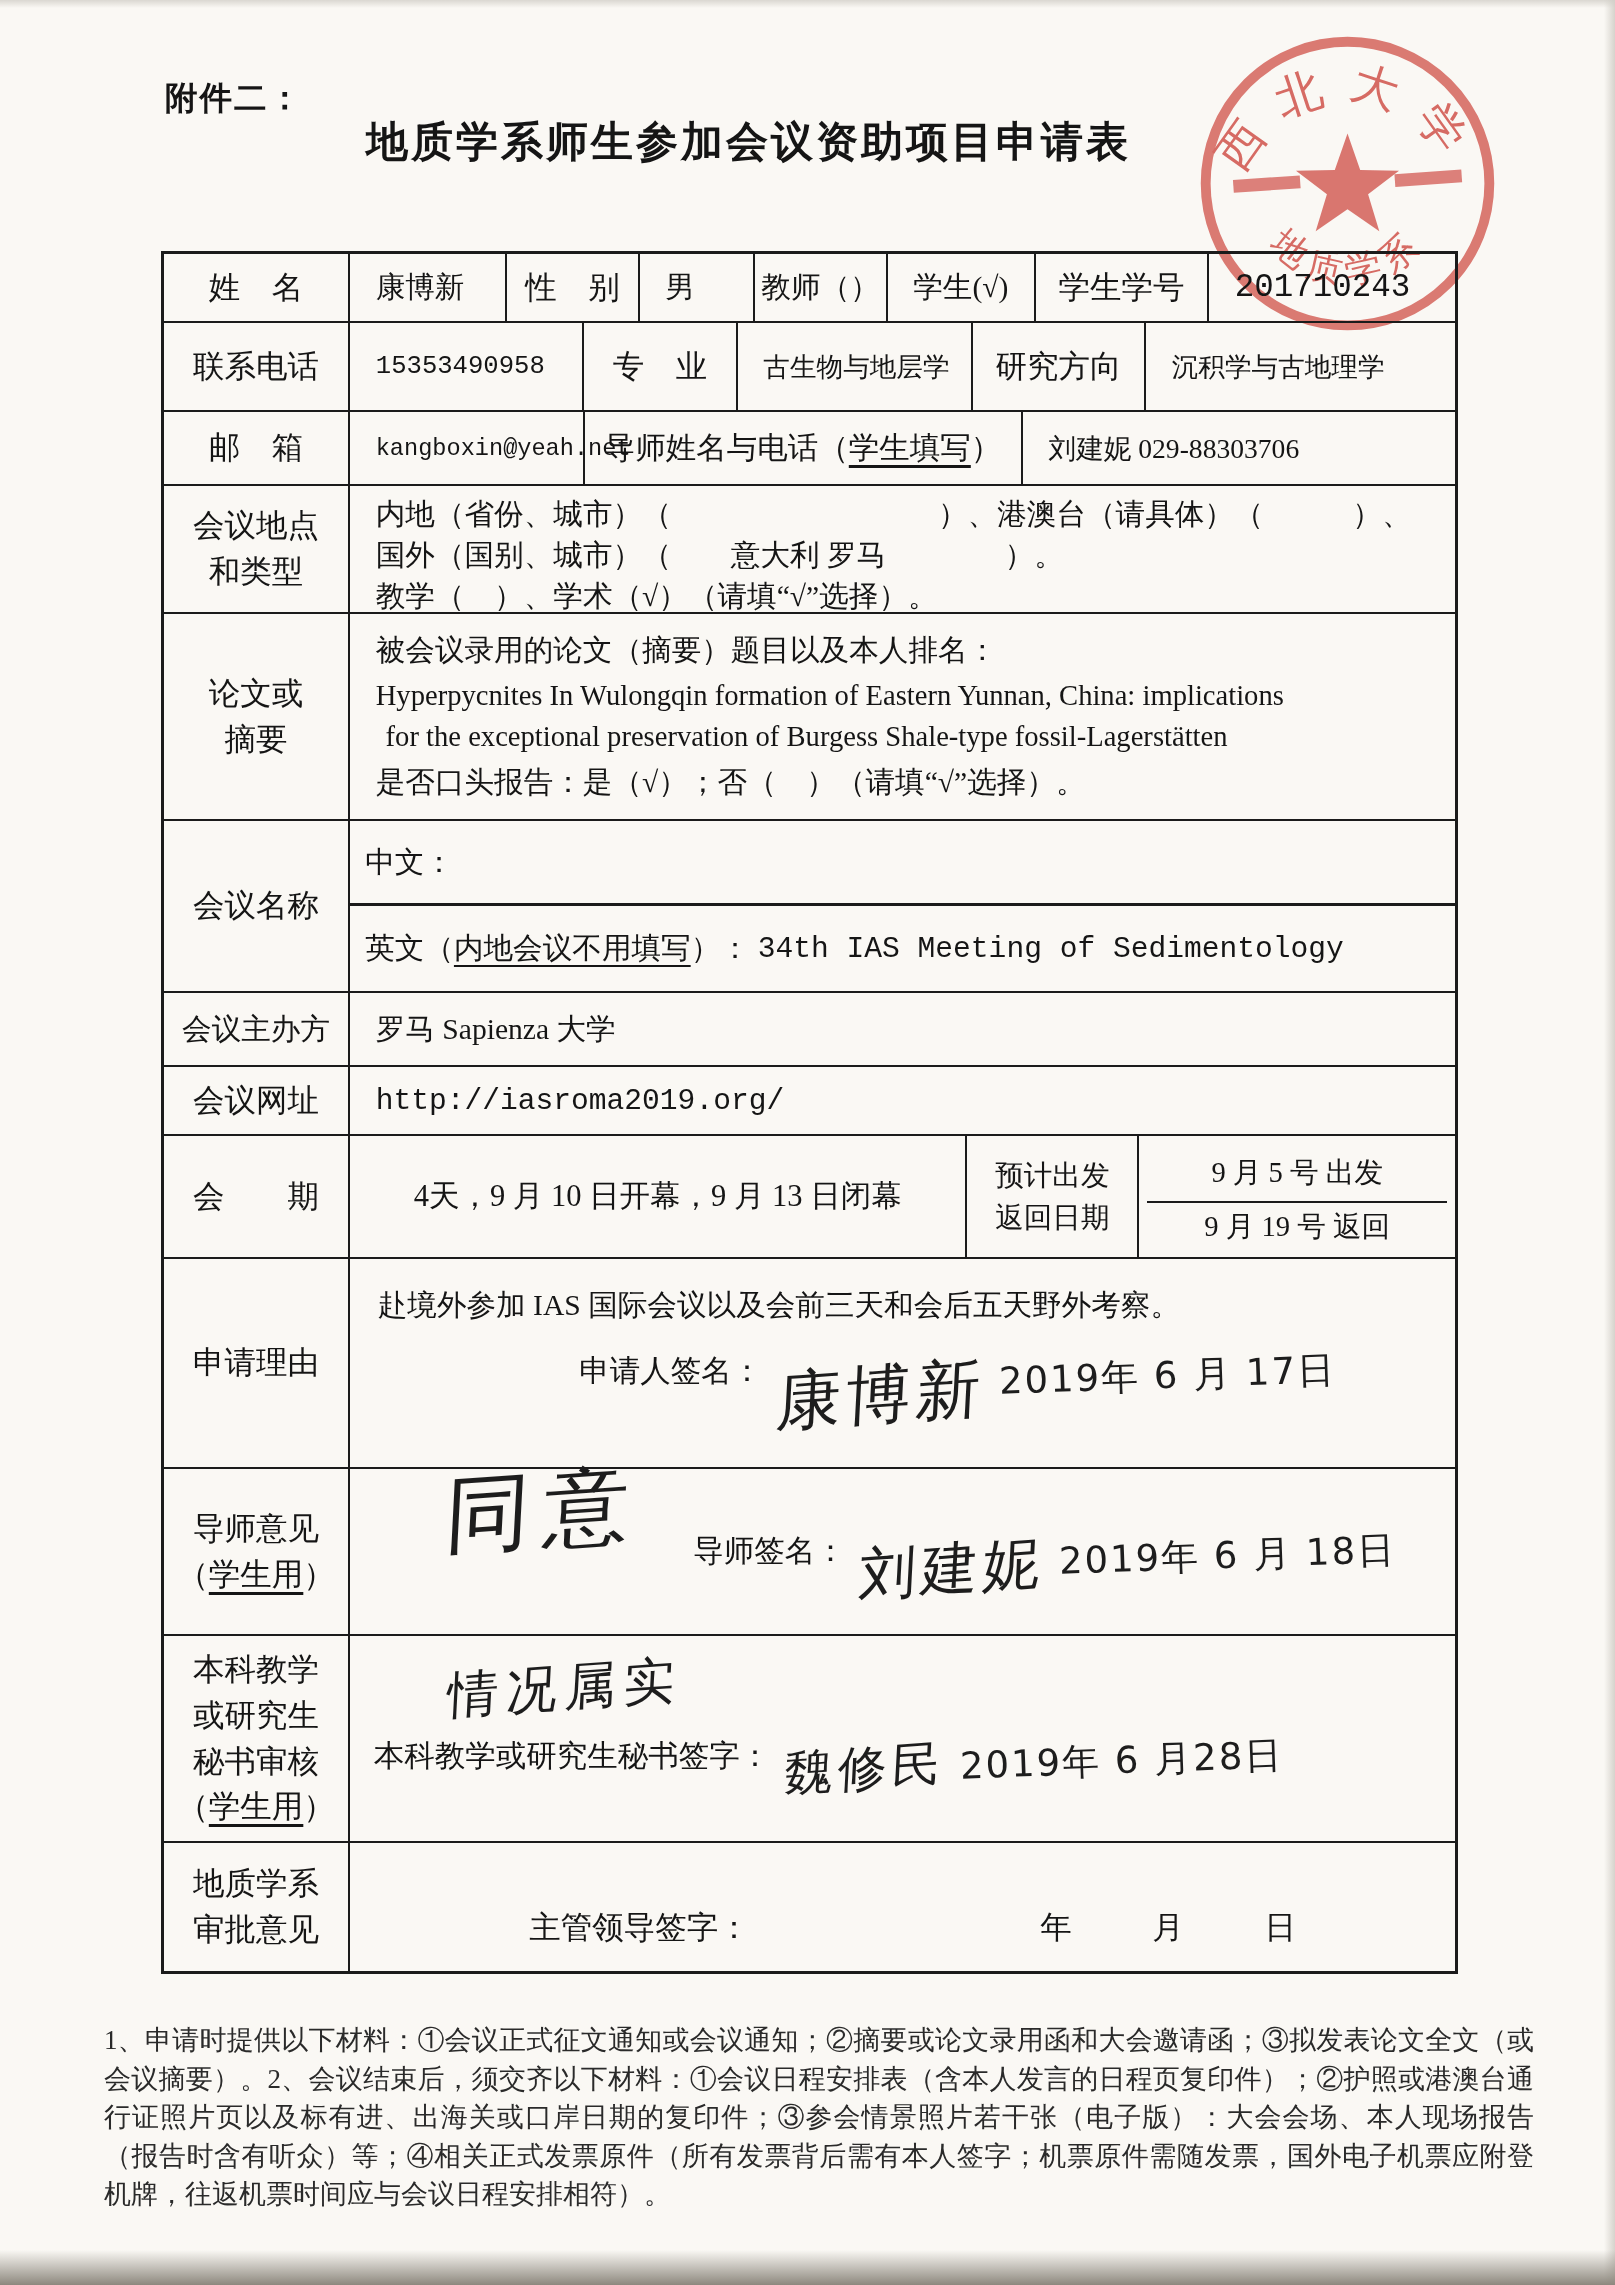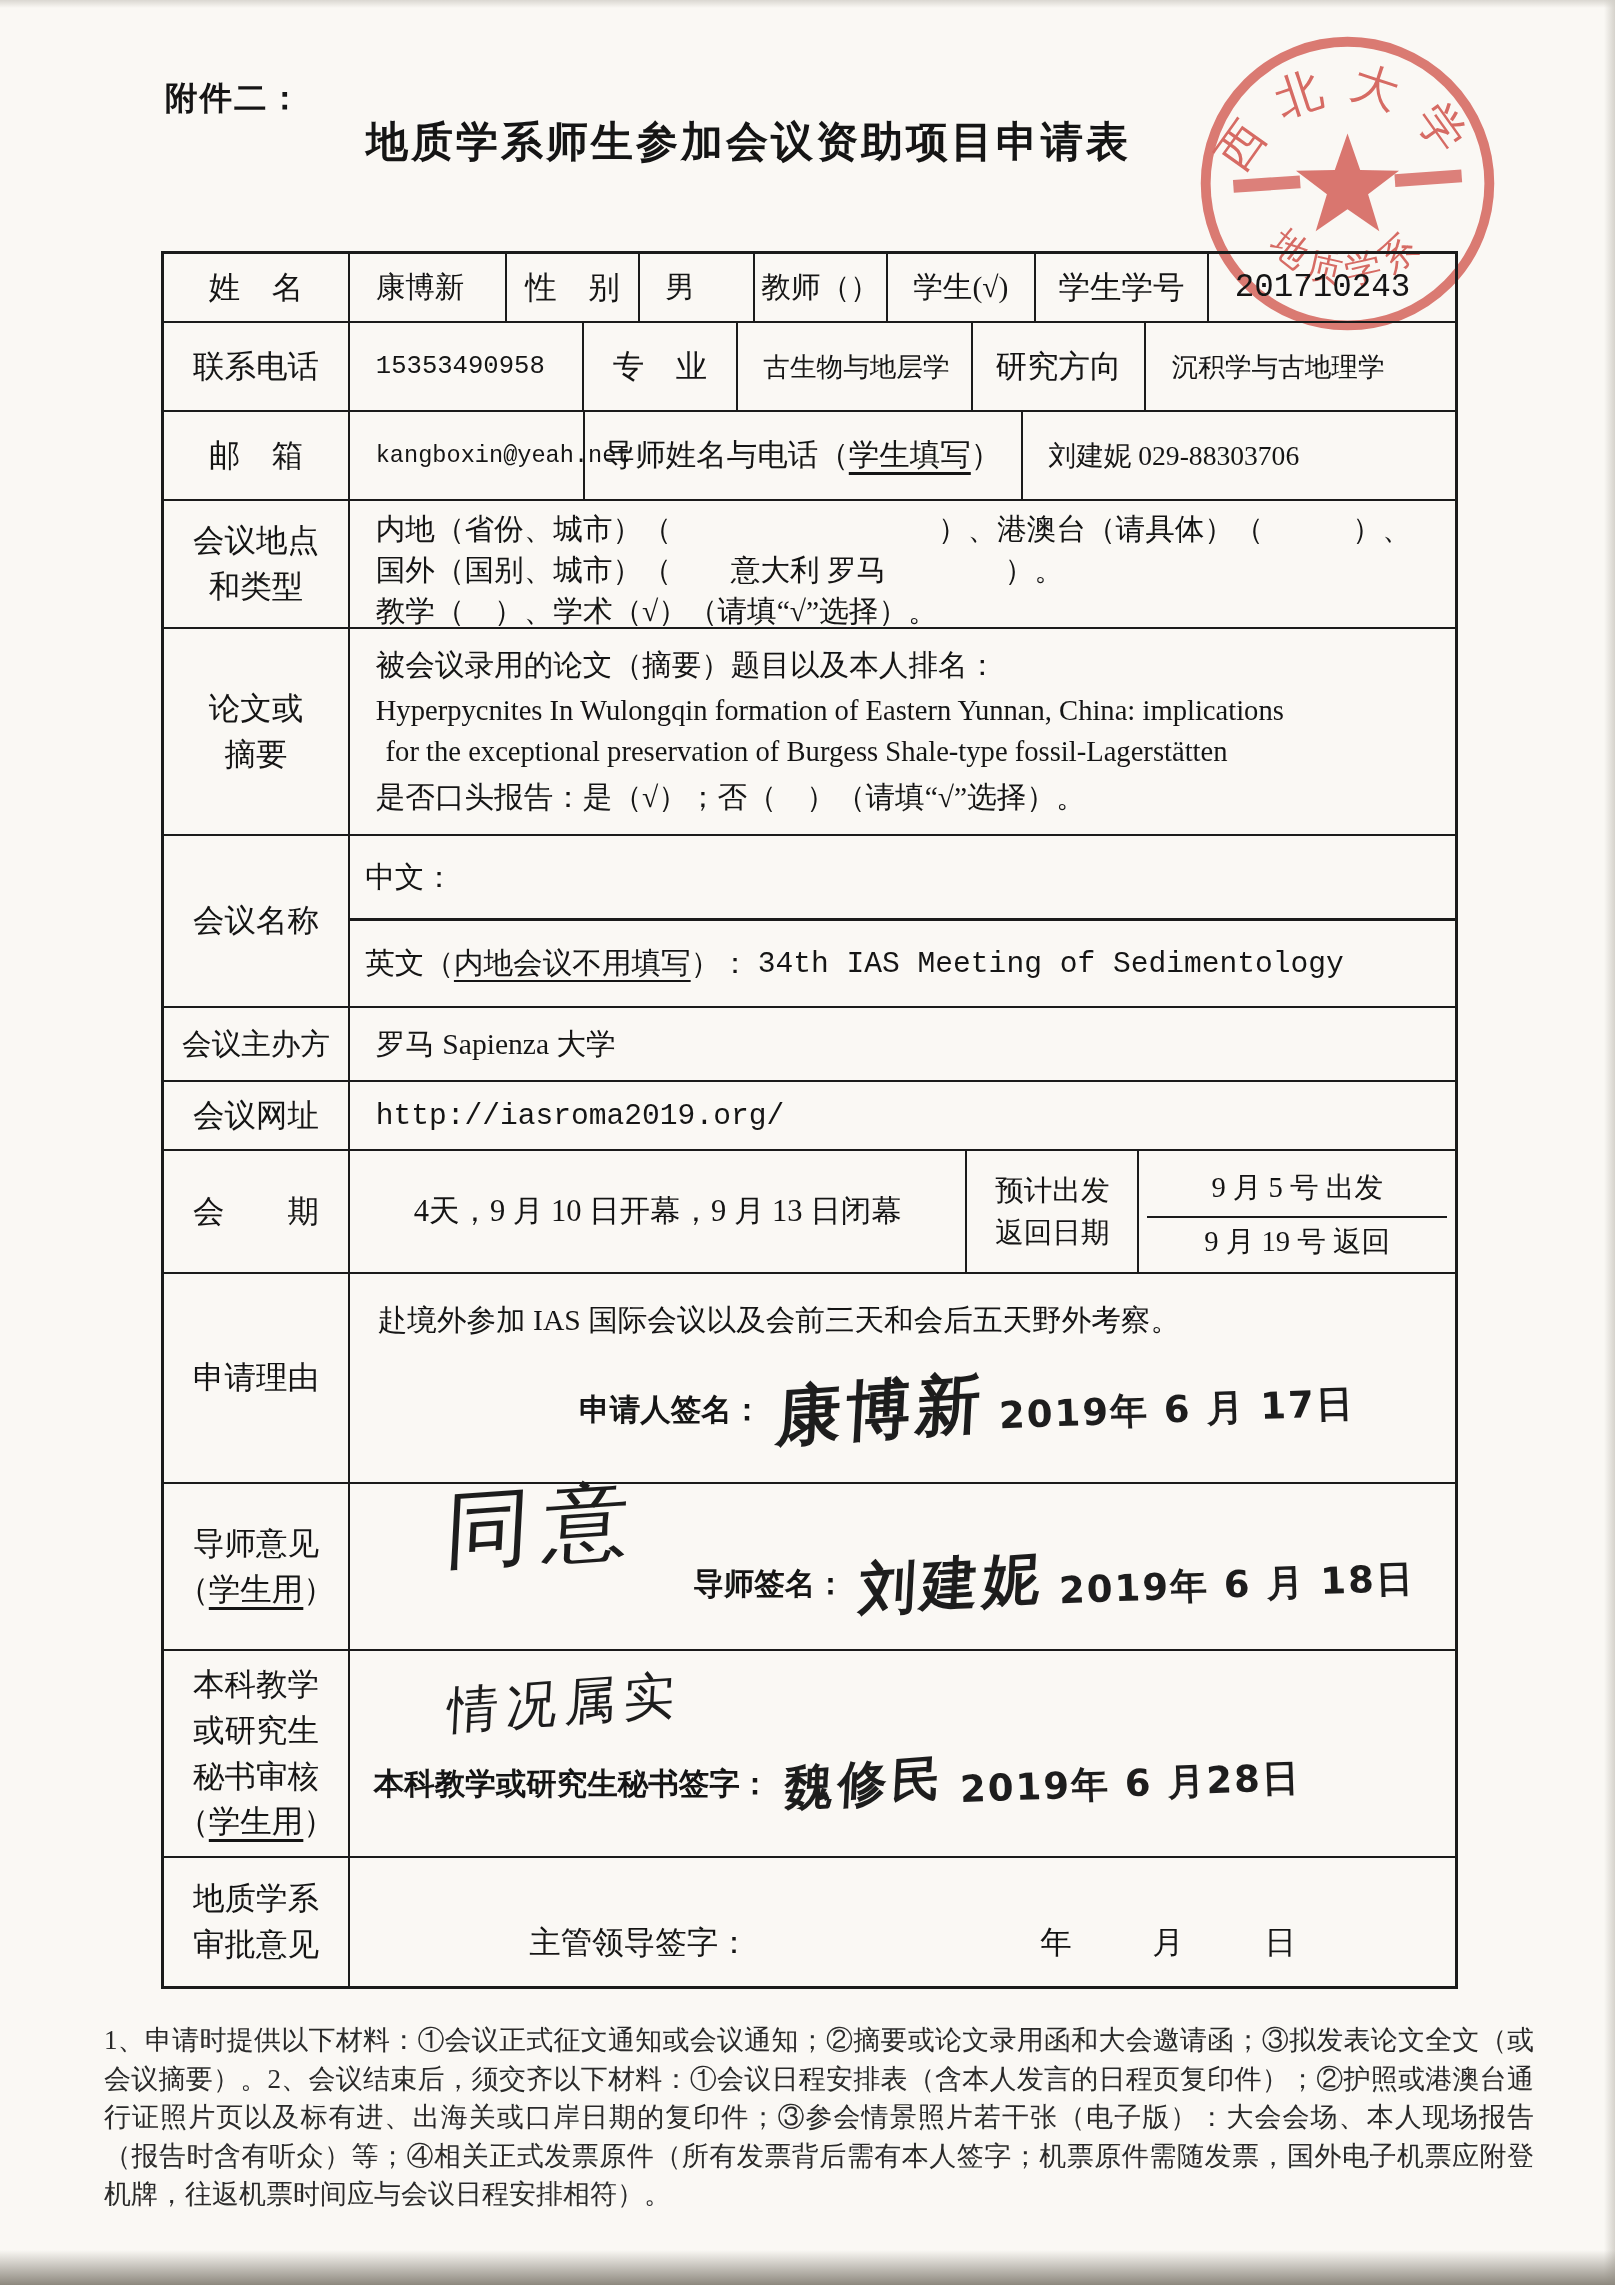--- a/index.html
+++ b/index.html
@@ -32,21 +32,21 @@
   .lab{justify-content:center;text-align:center;font-size:31.5px;line-height:1.45;}
   .val{padding-left:25.6px;font-size:29.6px;}
   .center{justify-content:center;padding-left:0;}
   .typed{font-family:"Liberation Mono",monospace;}
   .u{text-decoration:underline;text-underline-offset:6.9px;}
   .col{flex-direction:column;align-items:stretch;justify-content:center;}
   .hw{font-family:"DejaVu Sans",sans-serif;color:#1d1d1d;
     transform:rotate(-4deg) skewX(-7deg);display:inline-block;letter-spacing:4.9px;}
   .hwdate{font-family:"DejaVu Sans",sans-serif;color:#1d1d1d;
     transform:rotate(-2deg);display:inline-block;font-size:37px;letter-spacing:2px;}
-  .signline{display:flex;align-items:center;gap:13.8px;position:absolute;font-weight:bold;}
+  .signline{display:flex;align-items:flex-start;gap:13.8px;position:absolute;}
   .slabel{font-size:30.5px;white-space:nowrap;}
   .footer{position:absolute;left:104px;top:2021px;width:1430px;
     font-size:27px;line-height:1.43;text-align:justify;color:#2a2a2a;}
   .stamp{position:absolute;left:1182px;top:27.6px;mix-blend-mode:multiply;opacity:.85;}
   .subrow{display:flex;align-items:center;box-sizing:border-box;padding-left:15px;font-size:29.6px;}
 </style>
 </head>
 <body>
 
 <div class="page">
@@ -88,21 +88,21 @@
 
     <div class="row" style="height:89px">
       <div class="cell lab" style="width:187px">联系电话</div>
       <div class="cell val typed" style="width:235px;font-size:25.6px">15353490958</div>
       <div class="cell lab" style="width:154px">专　业</div>
       <div class="cell val" style="width:236px;font-size:26.6px">古生物与地层学</div>
       <div class="cell lab" style="width:174px">研究方向</div>
       <div class="cell val" style="width:310px;font-size:26.6px">沉积学与古地理学</div>
     </div>
 
-    <div class="row" style="height:89px">
+    <div class="row" style="height:74px">
       <div class="cell lab" style="width:187px">邮　箱</div>
       <div class="cell val typed" style="width:235px;font-size:23.6px">kangboxin@yeah.net</div>
       <div class="cell lab" style="width:440px;font-size:30.5px">
         <span>导师姓名与电话（</span>
           <span class="u">学生填写</span>
           <span>）</span>
       </div>
       <div class="cell val" style="width:434px;font-size:27.6px">刘建妮 029-88303706</div>
     </div>
 

